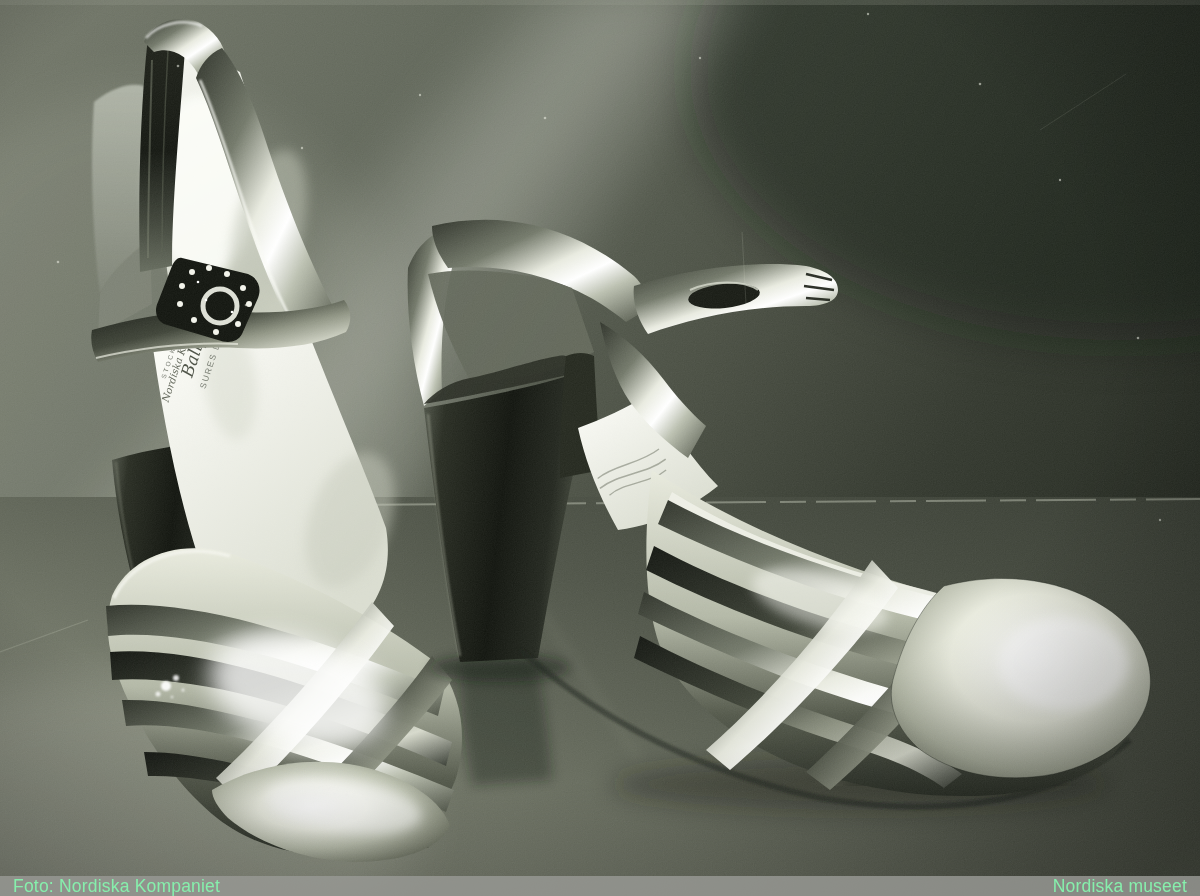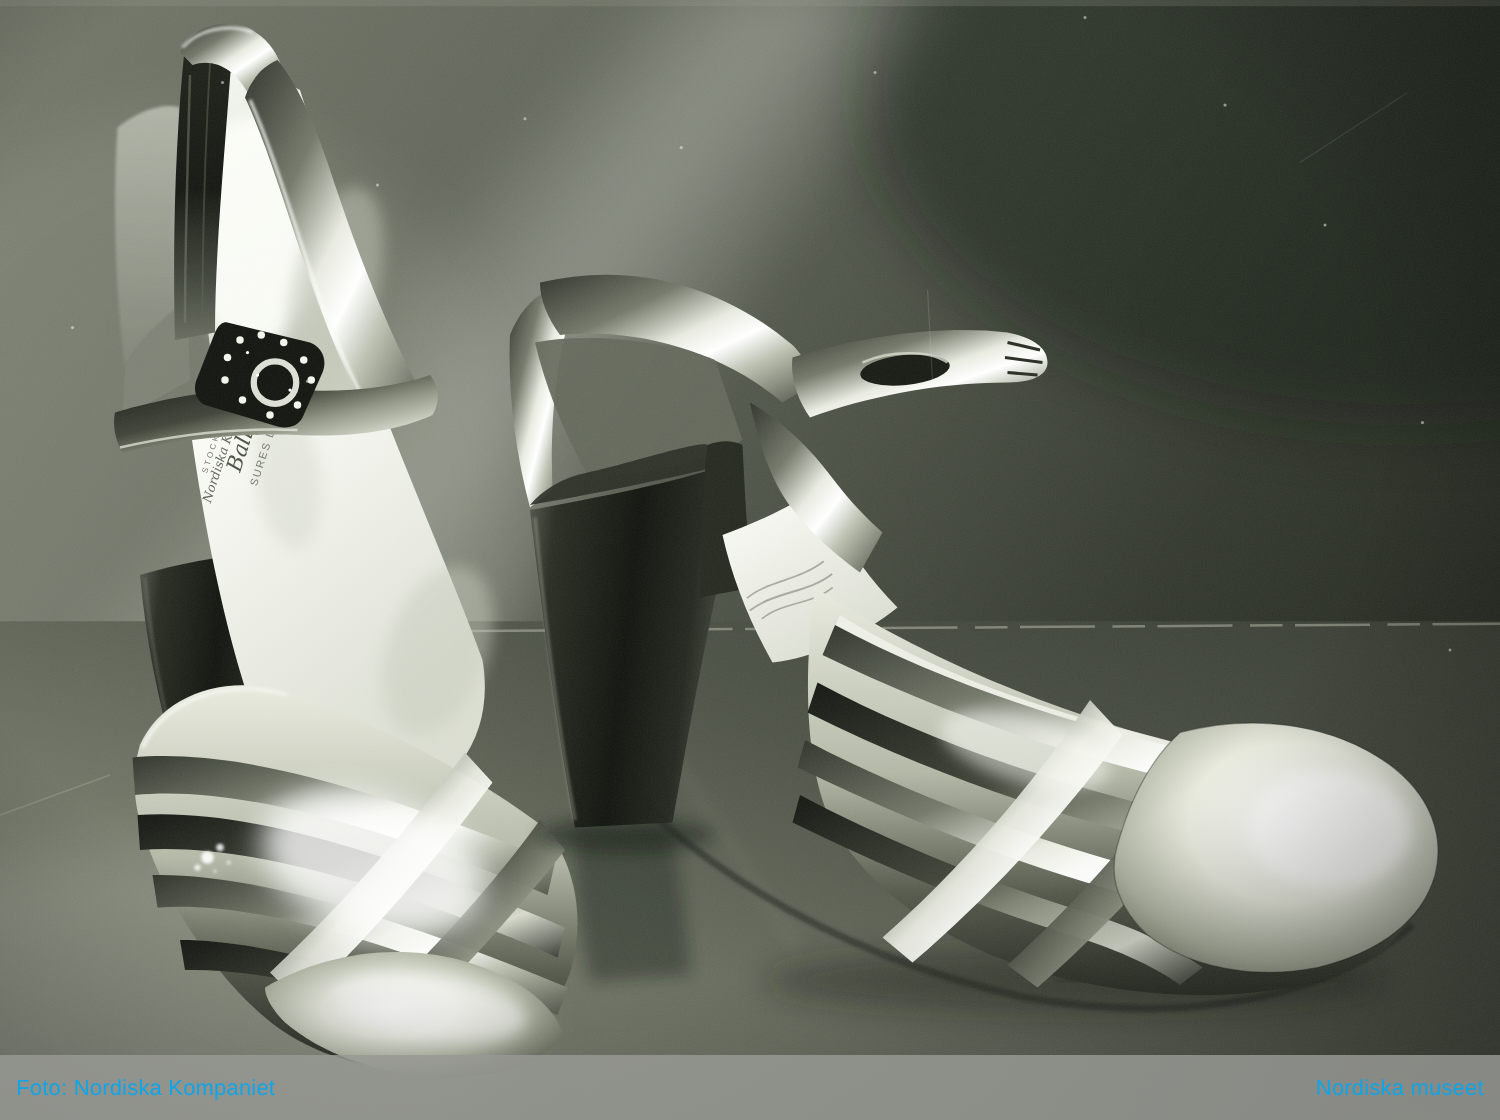--- a/index.html
+++ b/index.html
@@ -1,24 +1,24 @@
 <!DOCTYPE html>
 <html><head>
 <meta charset="utf-8">
 <style>
   html,body{margin:0;padding:0;background:#1b1f19;}
   .stage{position:relative;width:1200px;height:896px;overflow:hidden;background:#3a3f35;}
   .photo-svg{position:absolute;left:0;top:0;width:1200px;height:896px;display:block;}
   .caption-bar{
-    position:absolute;left:0;right:0;bottom:0;height:52px;
+    position:absolute;left:0;right:0;bottom:0;height:20px;
     background:rgba(151,153,148,0.84);
     display:flex;align-items:center;justify-content:space-between;
     padding:0 13px;box-sizing:border-box;
     font-family:"Liberation Sans", sans-serif;
-    font-size:17.5px;color:#0ea5e9;letter-spacing:.2px;
+    font-size:17.5px;color:#86efac;letter-spacing:.2px;
   }
   .caption-bar span{white-space:nowrap;}
 </style>
 </head>
 <body>
 
 <div class="stage">
 <svg class="photo-svg" viewBox="0 0 1200 896" xmlns="http://www.w3.org/2000/svg">
   <defs>
     <clipPath id="frame">

